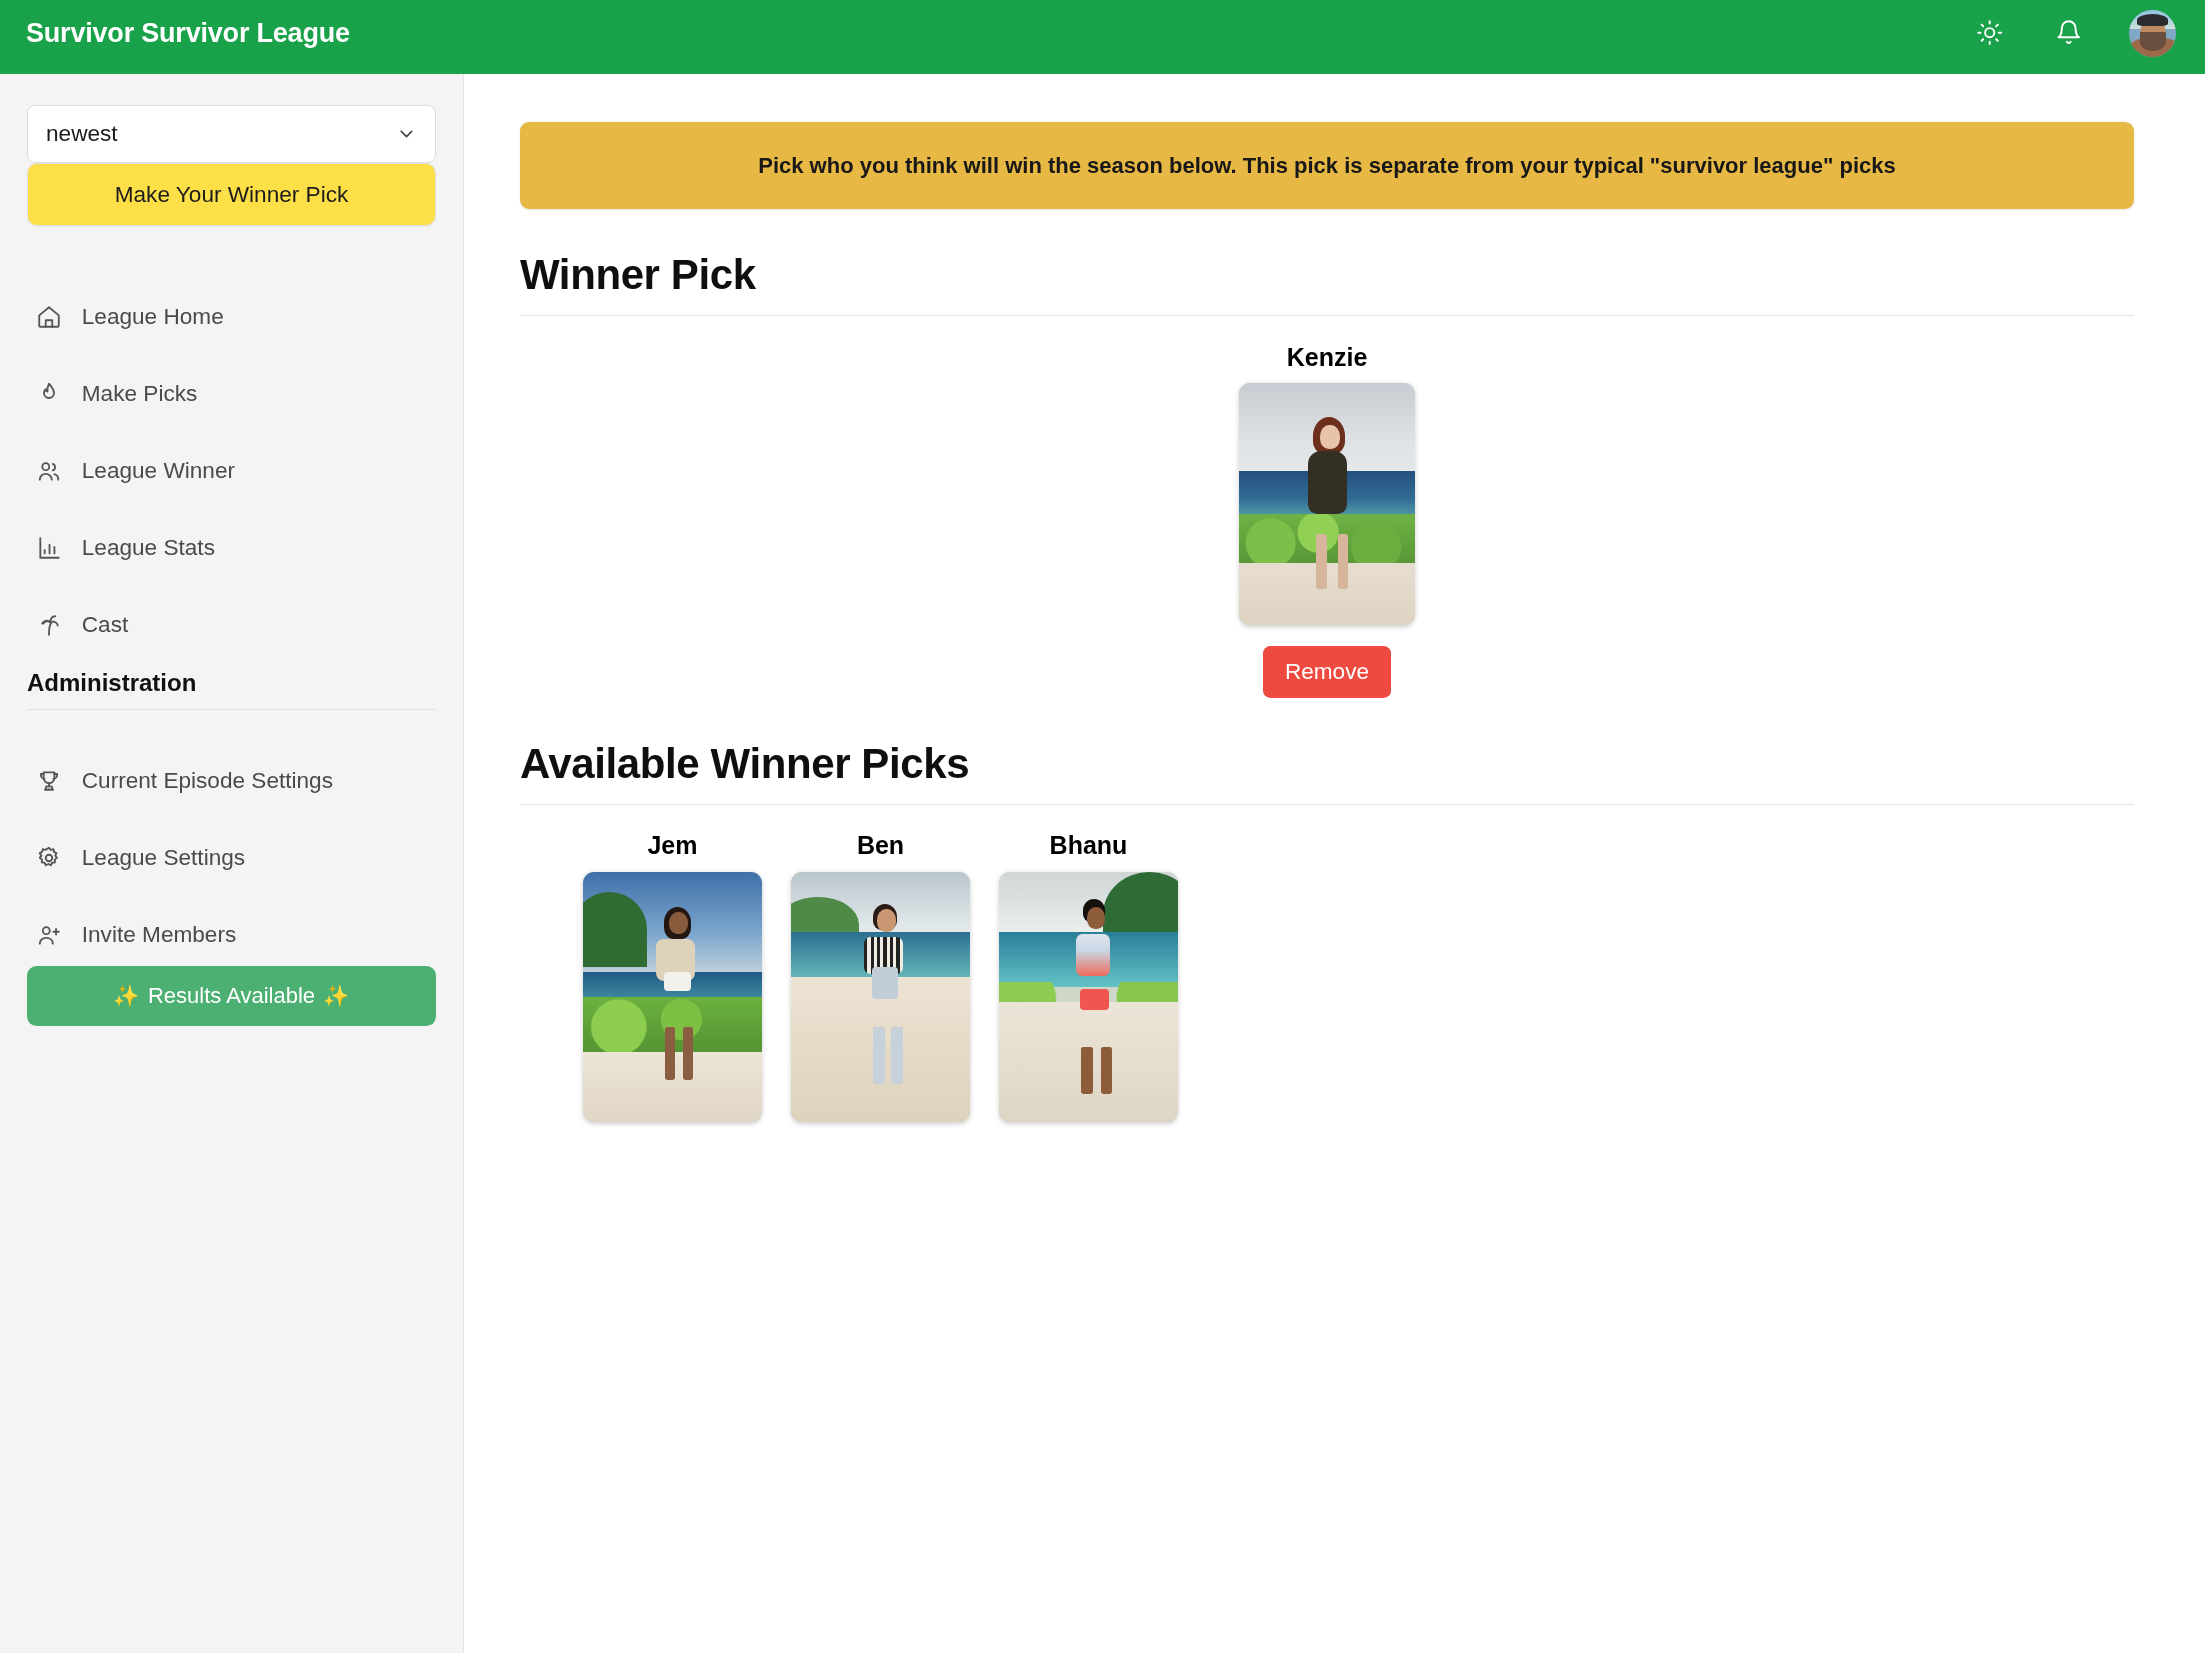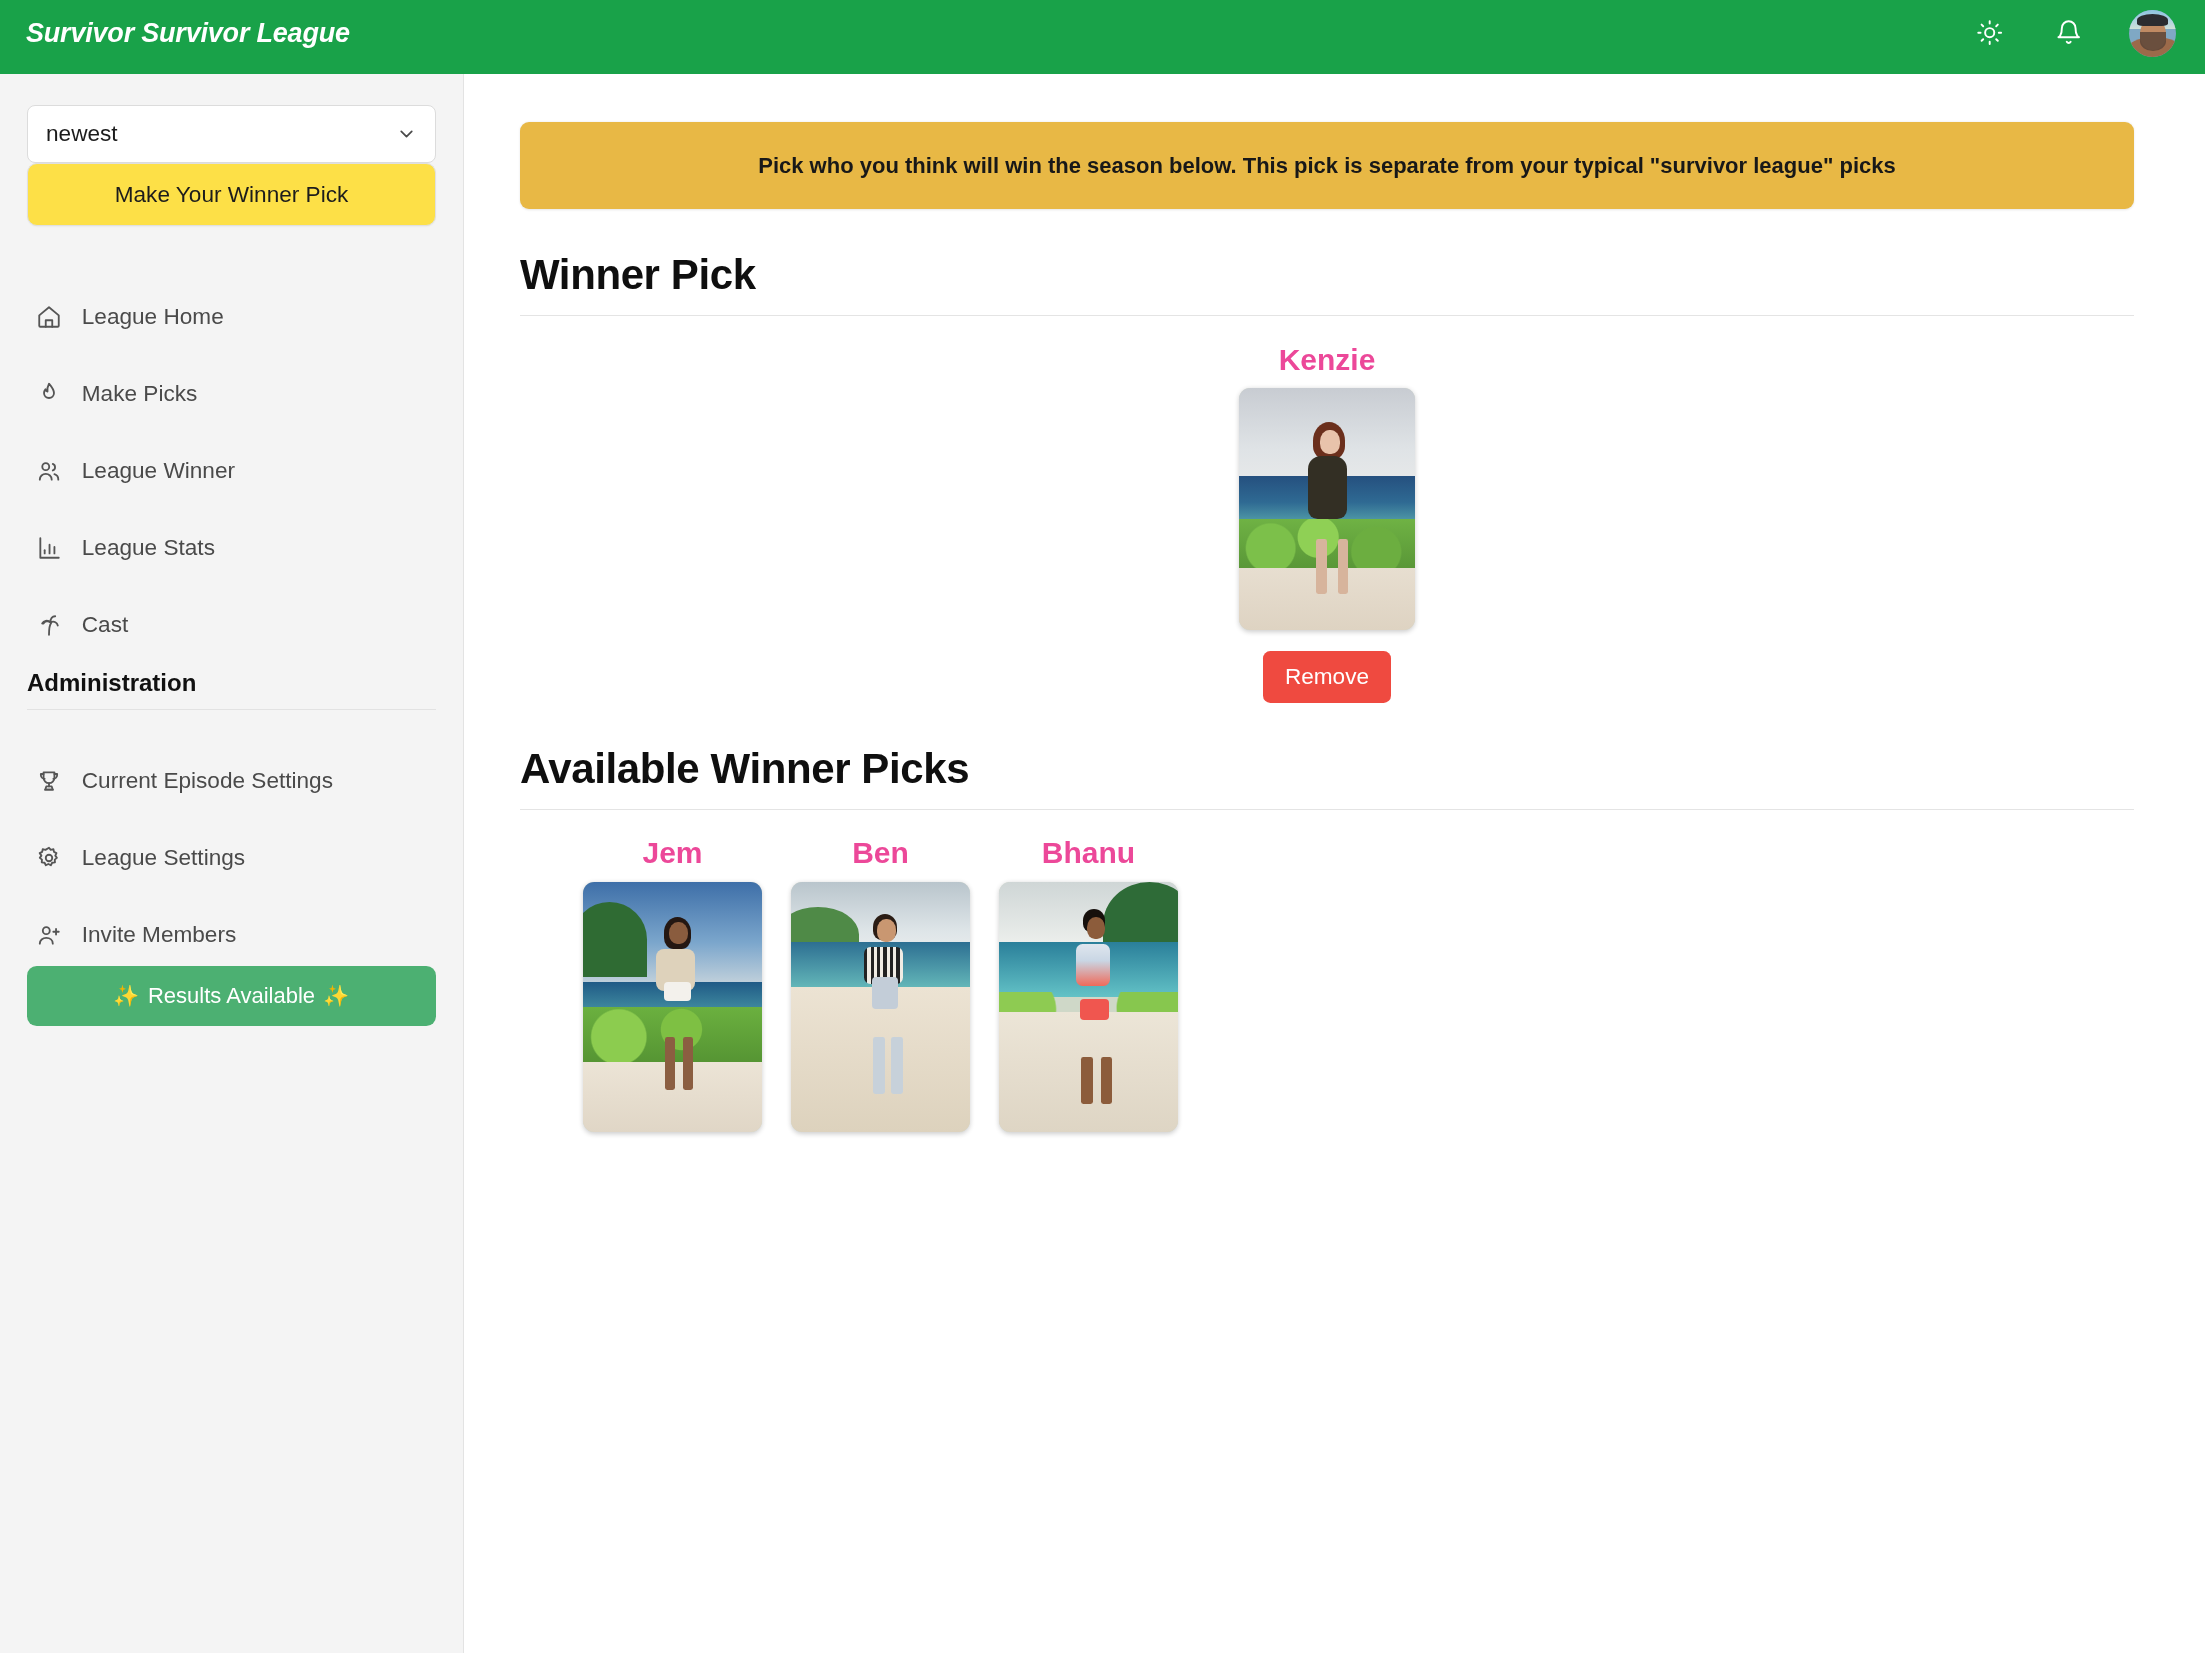--- a/index.html
+++ b/index.html
@@ -20,21 +20,20 @@
     position: absolute;
     top: 0; left: 0;
     width: 2205px;
     height: 74px;
     background: #19a249;
     display: flex;
     align-items: center;
     justify-content: space-between;
     box-sizing: border-box;
     padding: 0 29px 8px 26px;
-    font-style: italic;
   }
   .brand {
     font-size: 27px;
     font-weight: bold;
     color: #ffffff;
     letter-spacing: -0.2px;
   }
   .topbar-actions {
     display: flex;
     align-items: center;
@@ -190,23 +189,23 @@
     background: #e4e4e4;
   }
 
   .winner-wrap {
     margin-top: 27.4px;
     display: flex;
     justify-content: center;
   }
   .cast-name {
     text-align: center;
-    font-size: 30px;
+    font-size: 25px;
     font-weight: bold;
-    color: #ec4899;
+    color: #000000;
     margin-bottom: 11.3px;
   }
   .photo {
     border-radius: 11.3px;
     box-shadow: 0 1.6px 5.7px rgba(0,0,0,.20);
     overflow: hidden;
     position: relative;
     background: #cfd8c8;
     cursor: pointer;
   }

